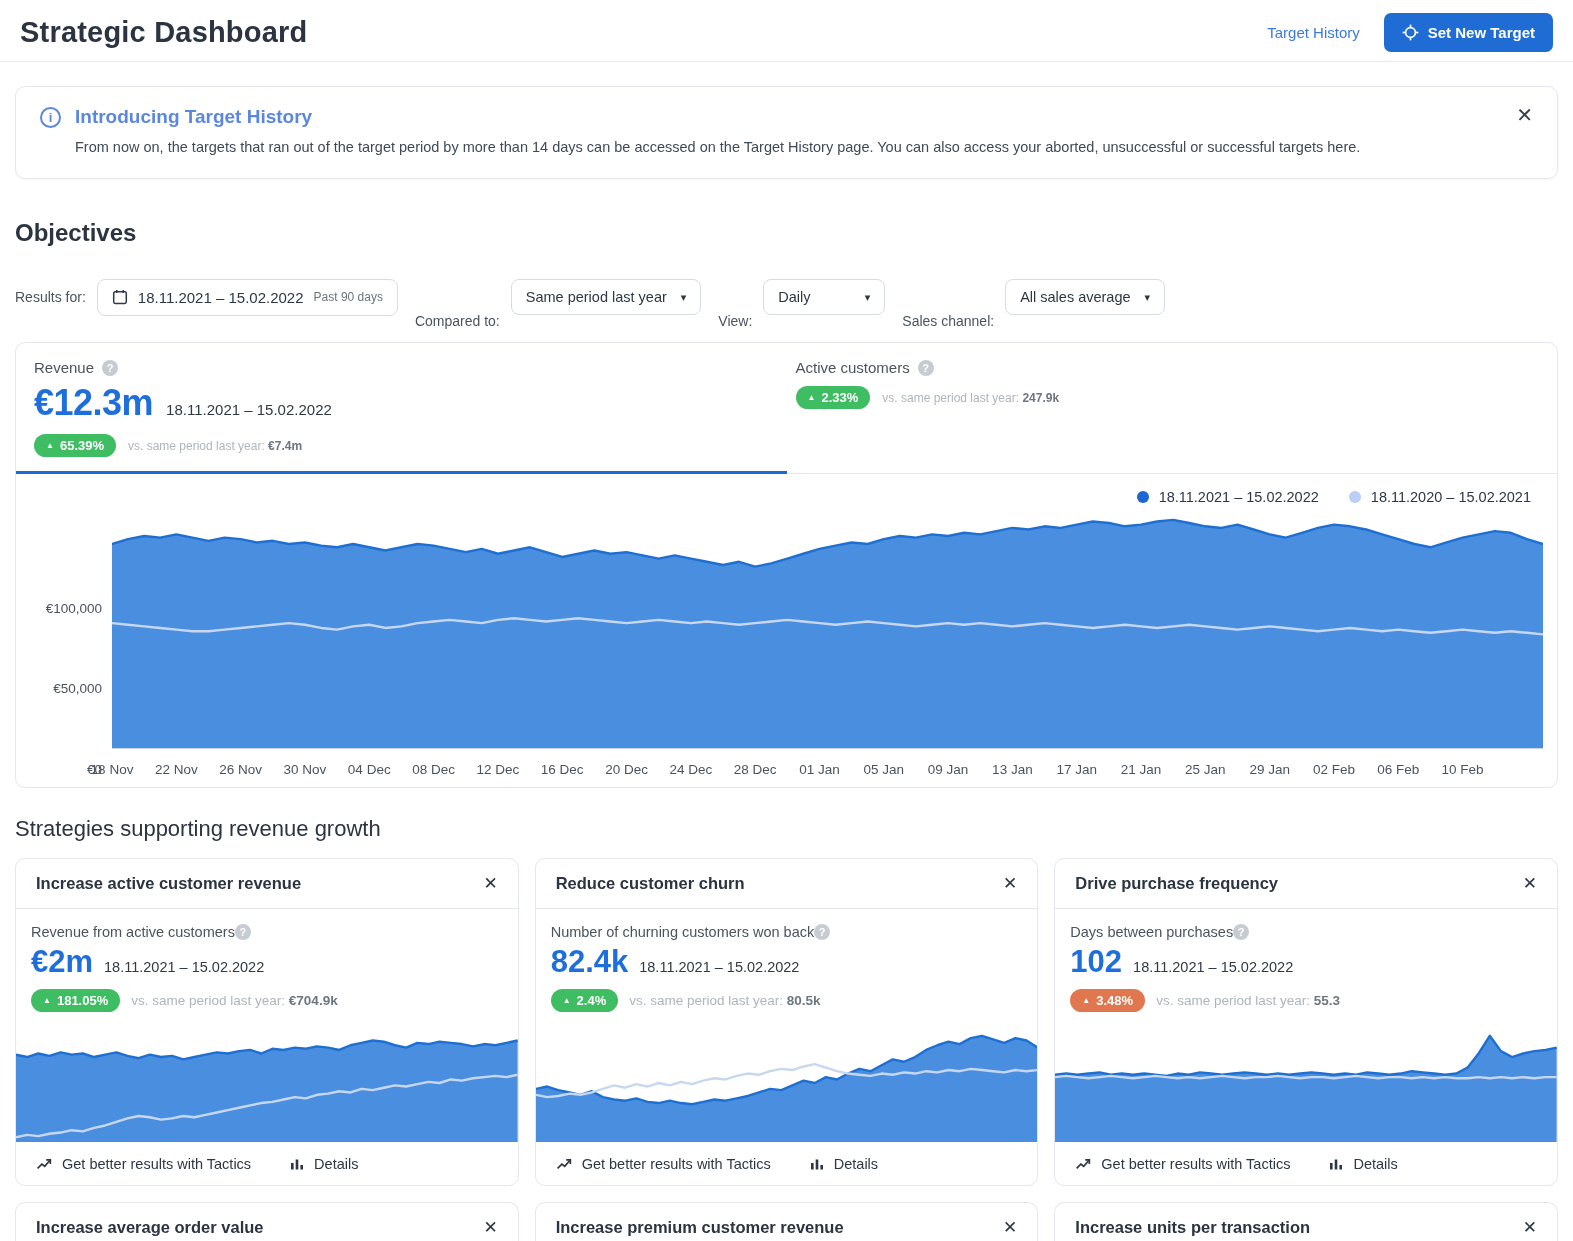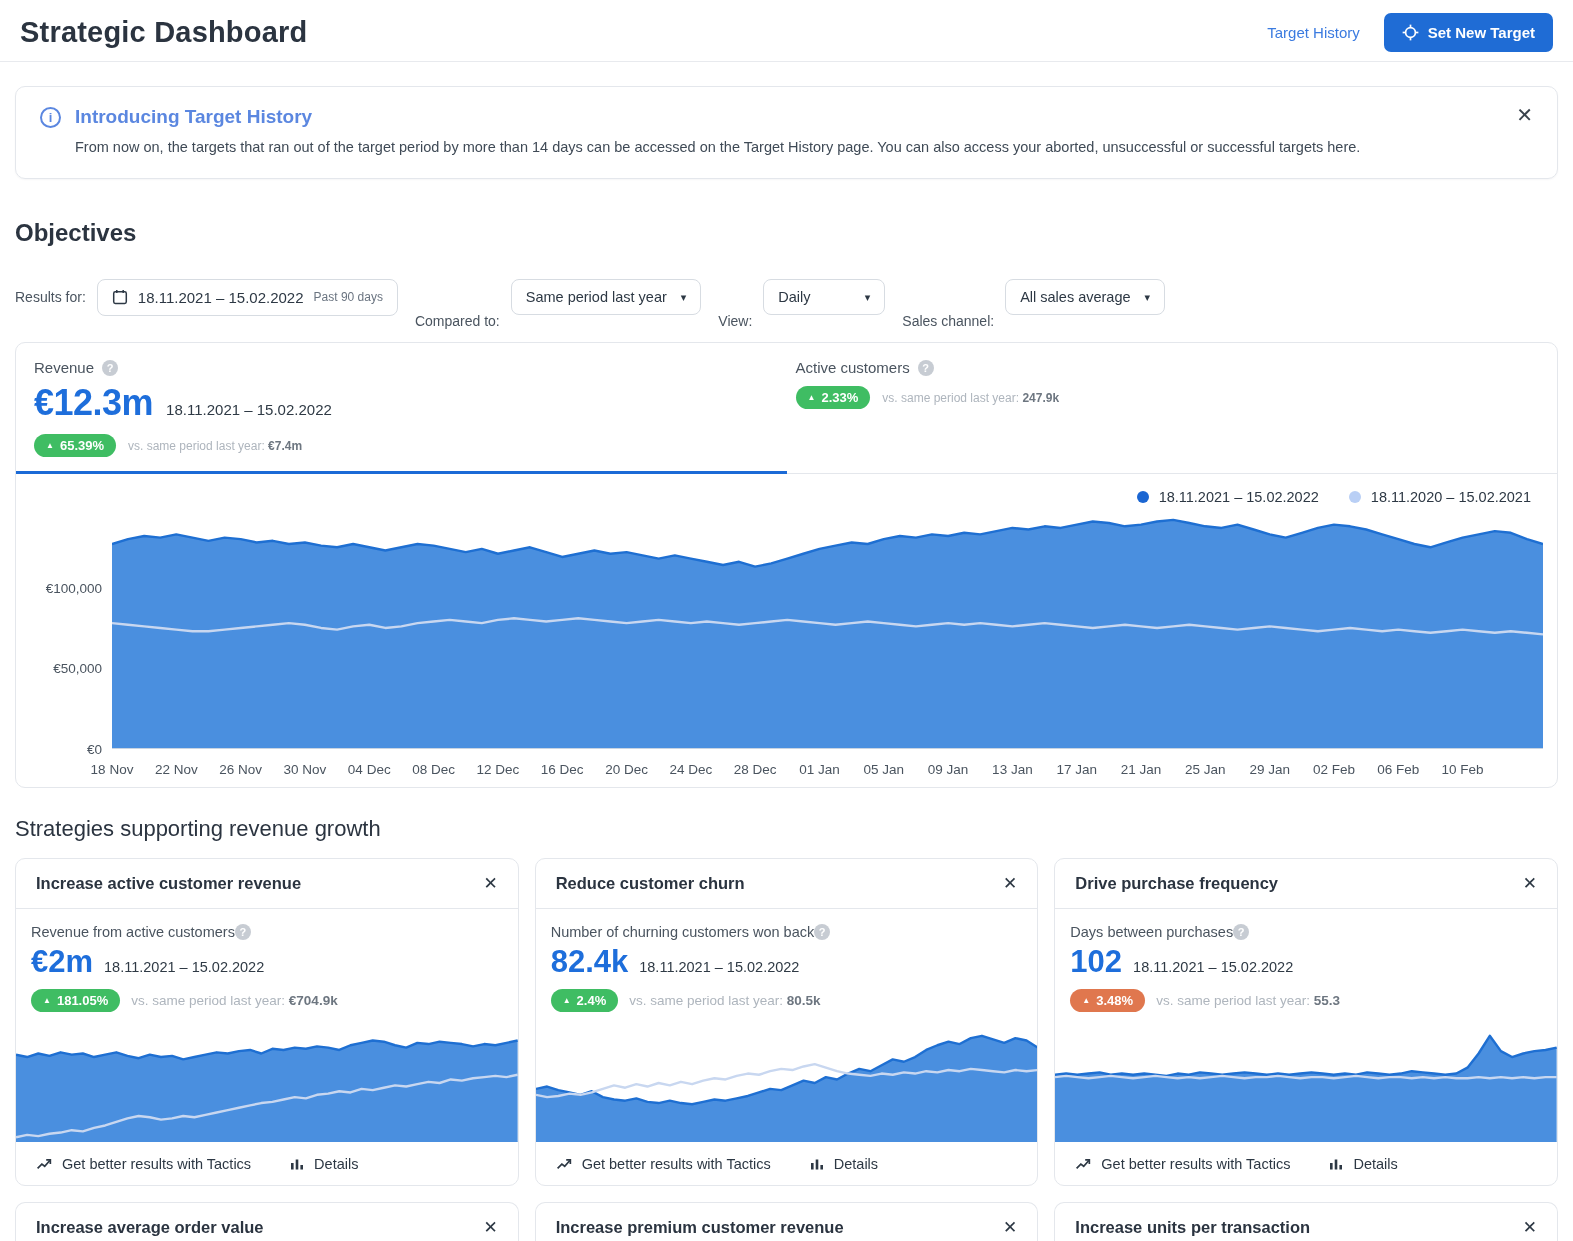--- a/index.html
+++ b/index.html
@@ -62,21 +62,21 @@
   .tab-underline .active-bar { position:absolute; left:0; bottom:0; width:50%; height:3px; background:#1b6ad6; }
 
   .legend-row { display:flex; justify-content:flex-end; gap:30px; padding:15px 26px 4px; }
   .legend-item { display:flex; align-items:center; gap:10px; font-size:14.5px; color:#2d3844; cursor:pointer; }
   .dot { width:12px; height:12px; border-radius:50%; }
   .dot-current { background:#1b66d2; }
   .dot-prev { background:#b9cff5; }
 
   .chart-wrap { display:flex; padding:6px 14px 0 0; }
   .ylabels { position:relative; width:96px; flex:0 0 auto; }
-  .ytick { position:absolute; right:10px; transform:translateY(-50%); font-size:13.5px; color:#4a545f; }
+  .ytick { position:absolute; right:10px; transform:translateY(-50%); font-size:13.5px; color:#4a545f;margin-top:20px; }
   .plot { position:relative; flex:1; height:234px; }
   .xlabels { position:relative; height:34px; margin:4px 14px 0 96px; }
   .xtick { position:absolute; top:9px; transform:translateX(-50%); font-size:13.5px; color:#4a545f; white-space:nowrap; }
 
   
   .section-h2 { margin:28px 0 16px; font-size:22px; font-weight:400; color:#2b3440; }
   .cards-grid { display:grid; grid-template-columns:repeat(3,1fr); gap:16px; }
   .scard { border:1px solid #e4e7ec; border-radius:10px; background:#fff; display:flex; flex-direction:column; overflow:hidden; }
   .scard-head { display:flex; align-items:center; justify-content:space-between; padding:15px 20px; border-bottom:1px solid #e4e7ec; }
   .scard-title { font-size:16.5px; font-weight:700; color:#2b3440; }

